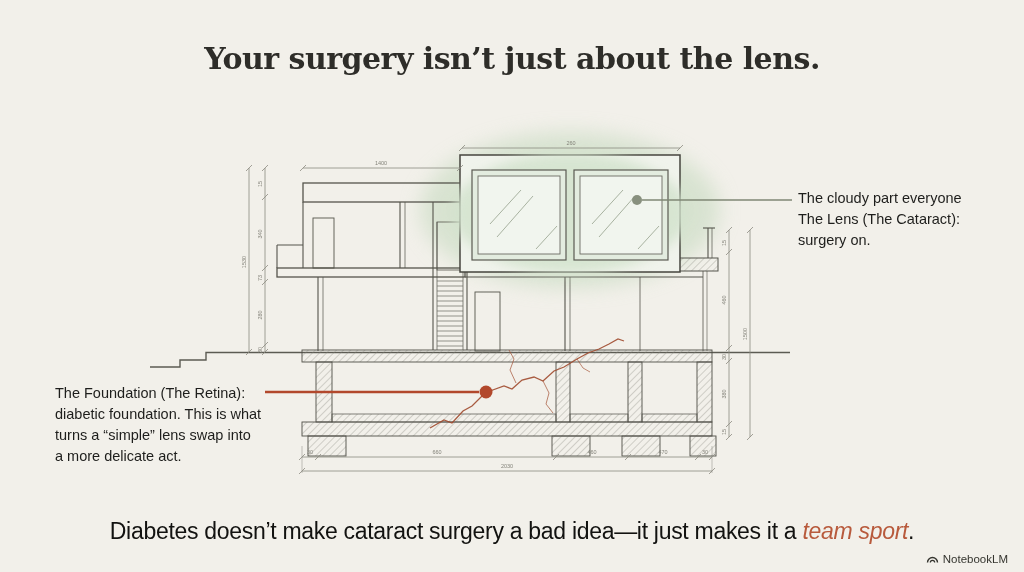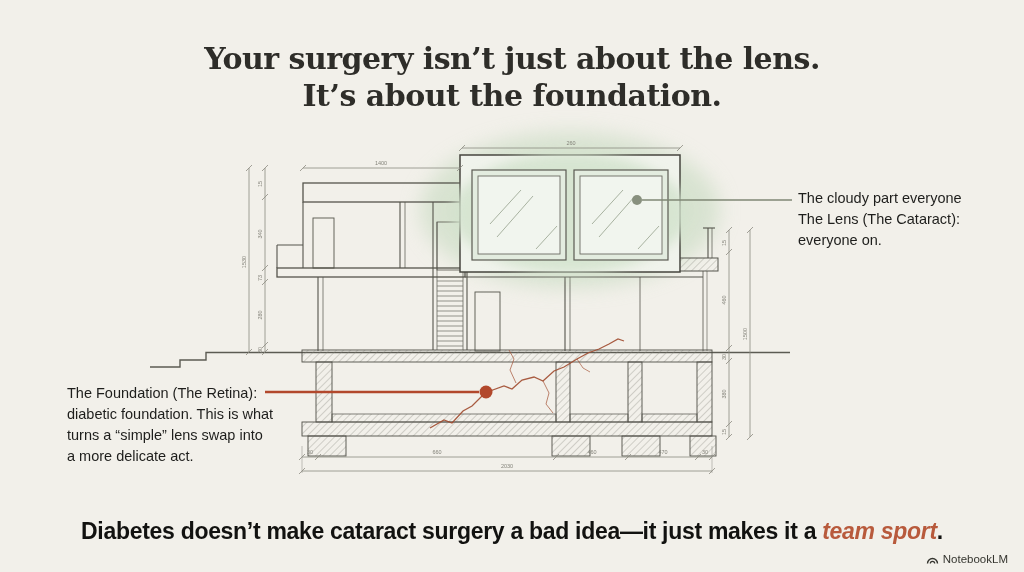--- a/index.html
+++ b/index.html
@@ -8,39 +8,38 @@
   .canvas{position:relative;width:1024px;height:572px;background:#f2f0ea;}
 
   .title{position:absolute;top:40px;left:0;width:1024px;margin:0;
          text-align:center;font-family:"DejaVu Serif", serif;font-weight:700;
          font-size:30px;line-height:37px;color:#2e2d29;letter-spacing:-0.5px;}
 
   .drawing{position:absolute;left:0;top:0;width:1024px;height:572px;}
 
   .callout{position:absolute;font-size:14.5px;line-height:21px;color:#1e1e1c;}
   .callout-lens{left:798px;top:188px;width:200px;}
-  .callout-foundation{left:67px;top:383px;width:225px;}
+  .callout-foundation{left:55px;top:383px;width:225px;}
 
   .footer-statement{position:absolute;left:0;top:518px;width:1024px;
-         text-align:center;font-weight:700;font-size:23px;color:#121210;
+         text-align:center;font-weight:400;font-size:23px;color:#121210;
          letter-spacing:-0.3px;}
   .footer-statement .hl{font-style:italic;color:#b85a3c;}
 
   .watermark{position:absolute;right:16px;bottom:7px;font-size:11.5px;
-         color:#35352f;display:flex;align-items:flex-end;gap:4px;}
+         color:#35352f;display:flex;align-items:flex-start;gap:4px;}
   .watermark svg{display:block;}
 </style>
 </head>
 <body>
 
 <div class="canvas">
 
   <h1 class="title">
     <span>Your surgery isn’t just about the lens.</span><br>
-    <span>It’s about the foundation.</span>
   </h1>
 
   <svg class="drawing" viewBox="0 0 1024 572">
     <defs>
       <pattern id="hatch" patternUnits="userSpaceOnUse" width="5" height="5" patternTransform="rotate(45)">
         <line x1="0" y1="0" x2="0" y2="5" stroke="#84837a" stroke-width="0.65"></line>
       </pattern>
       <filter id="blur10" x="-60%" y="-60%" width="220%" height="220%">
           <feGaussianBlur stdDeviation="10"></feGaussianBlur>
         </filter>
@@ -204,21 +203,21 @@
 
     <g>
       <line x1="265" y1="392" x2="479" y2="392" stroke="#b2482c" stroke-width="2.4"></line>
       <circle cx="486" cy="392" r="6.5" fill="#b2482c"></circle>
     </g>
   </svg>
 
   <div class="callout callout-lens">
     <div>The cloudy part everyone</div>
     <div>The Lens (The Cataract):</div>
-    <div>everyone on.</div>
+    <div>surgery on.</div>
   </div>
 
   <div class="callout callout-foundation">
     <div>The Foundation (The Retina):</div>
     <div>diabetic foundation. This is what</div>
     <div>turns a “simple” lens swap into</div>
     <div>a more delicate act.</div>
   </div>
 
   <div class="footer-statement">

